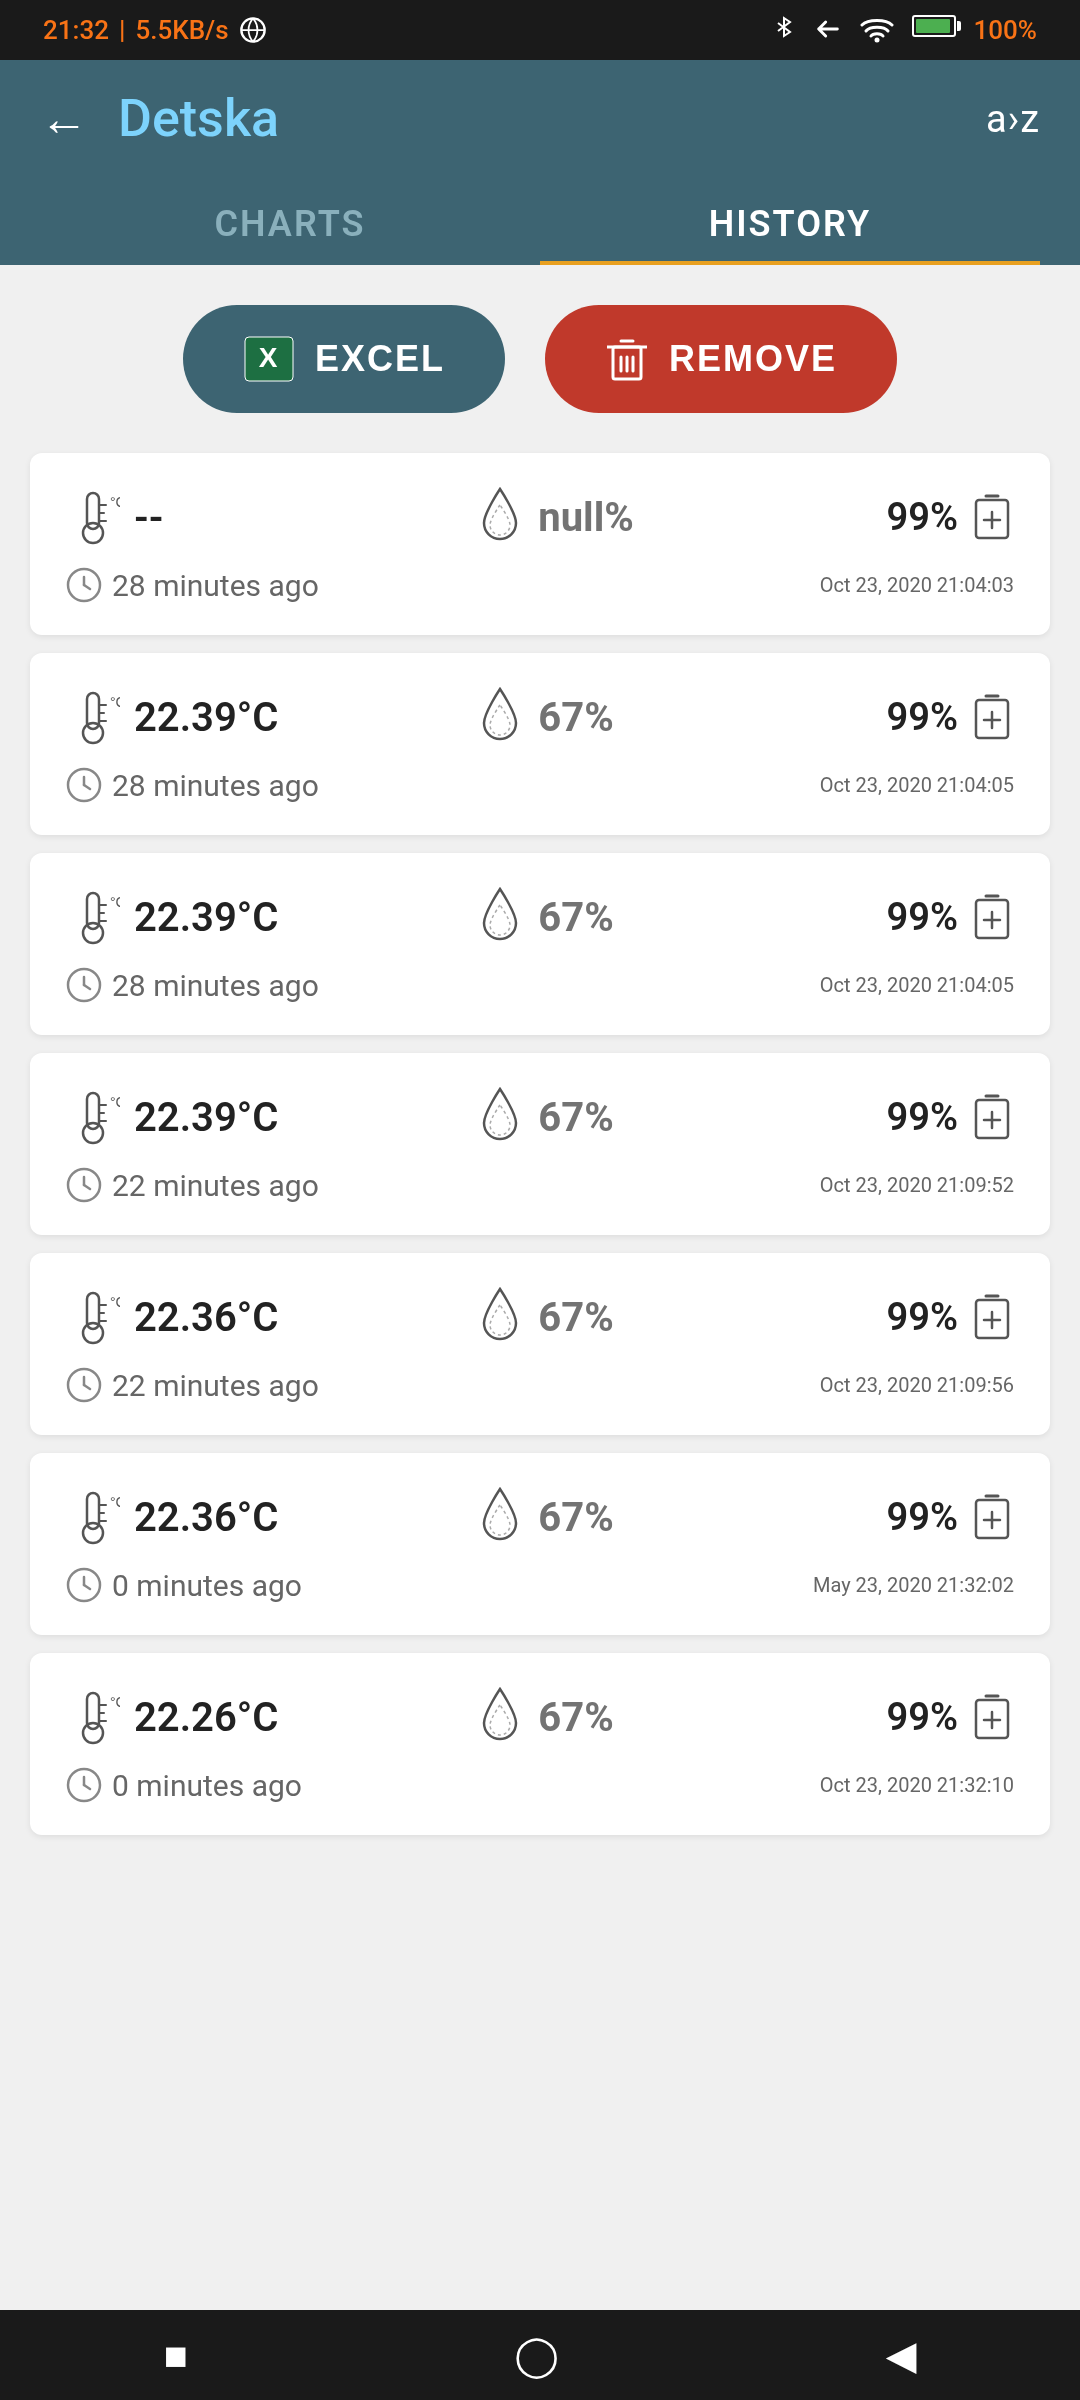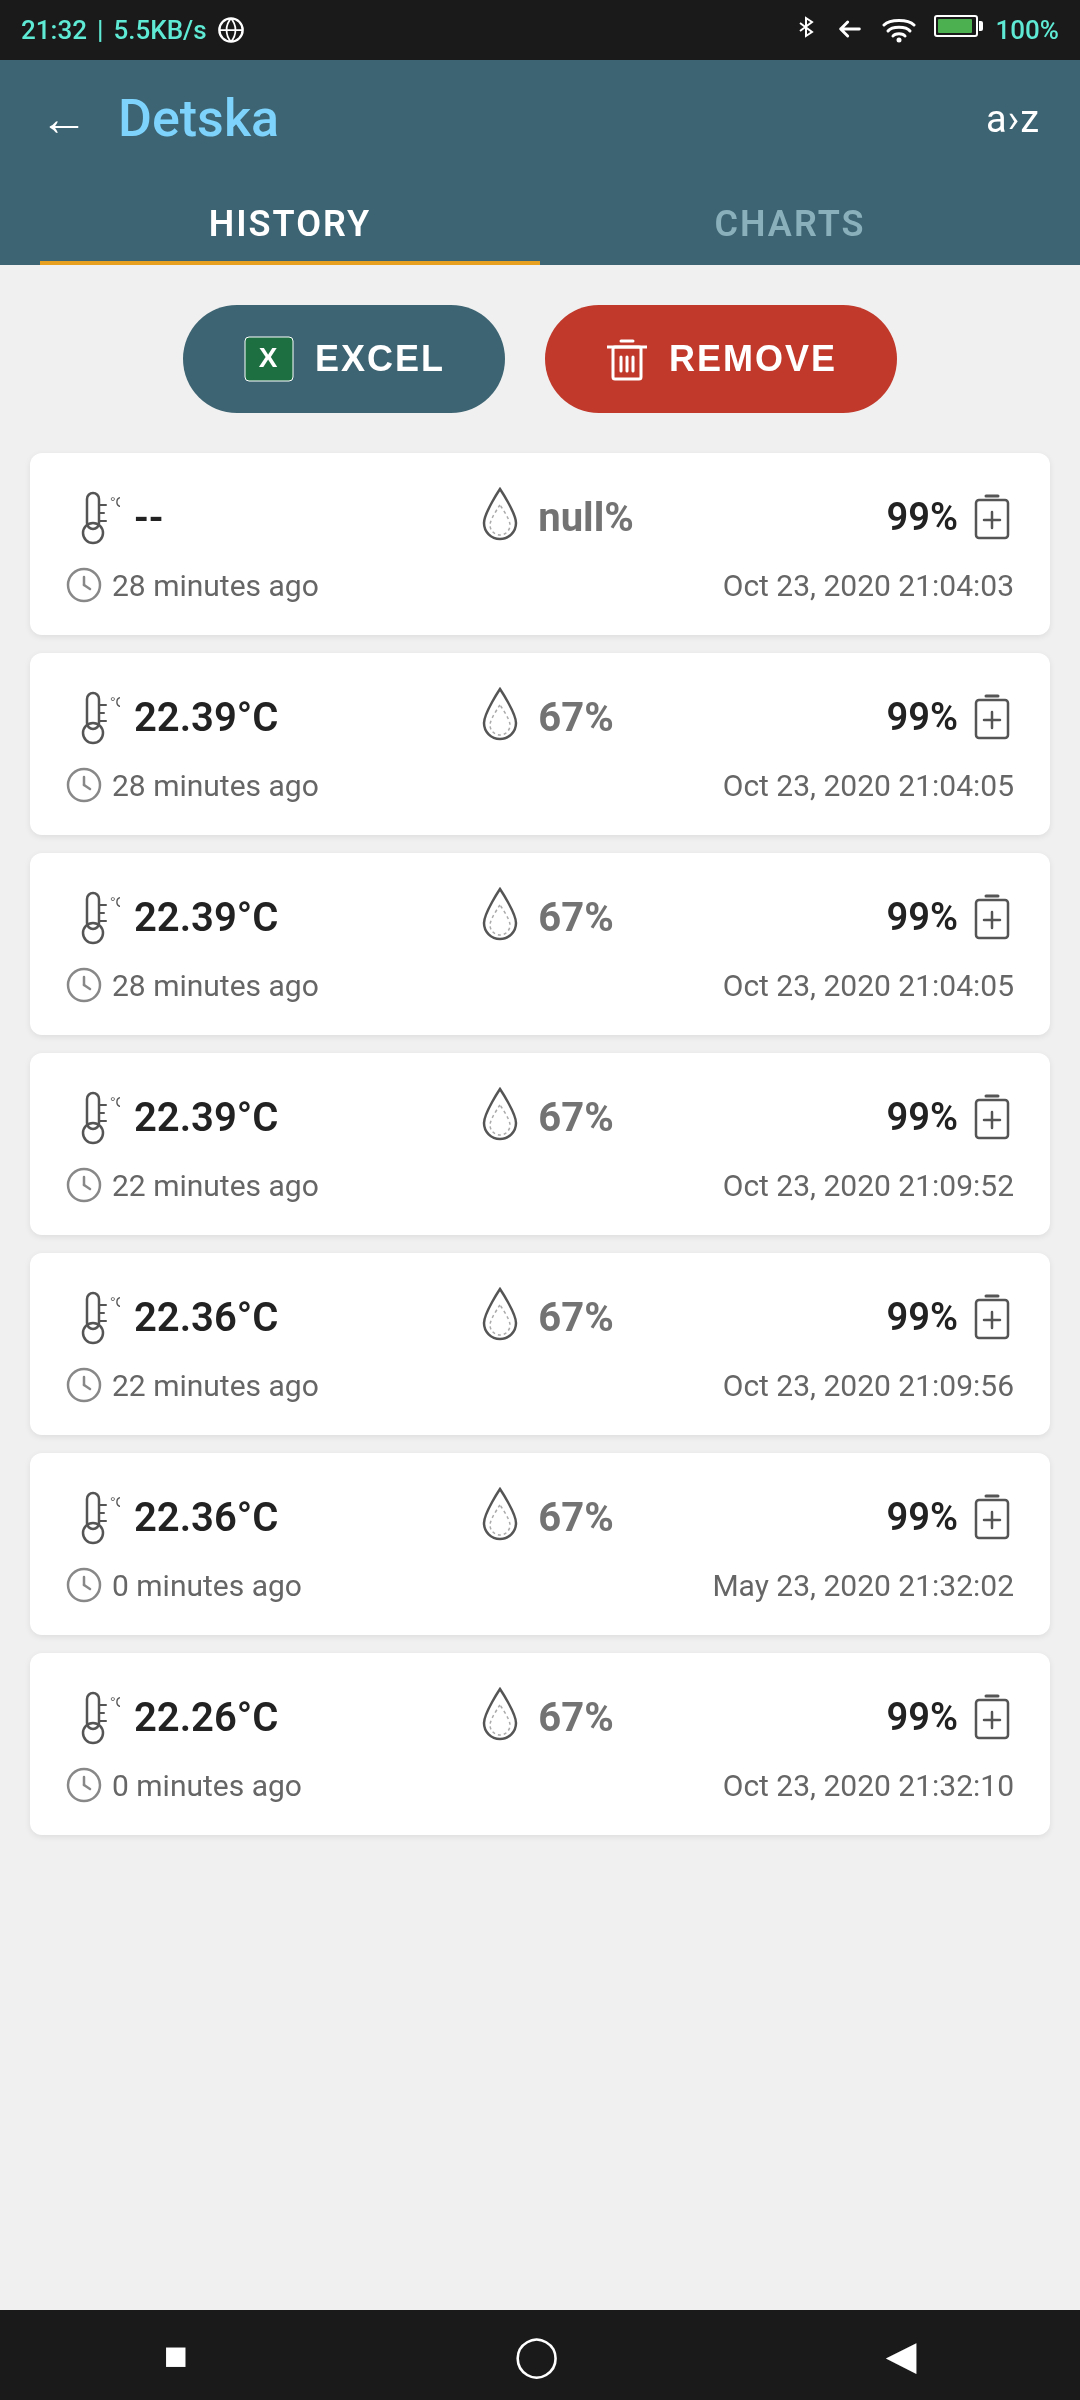--- a/index.html
+++ b/index.html
@@ -9,26 +9,26 @@
       width: 1080px;
       min-height: 2400px;
       font-family: 'Roboto', Arial, sans-serif;
       background: #f0f0f0;
       overflow-x: hidden;
     }
 
     
     .status-bar {
       background: #1a1a1a;
-      color: #5eead4;
+      color: #f97316;
       height: 60px;
       display: flex;
       align-items: center;
       justify-content: space-between;
-      padding: 0 21px;
+      padding: 0 43px;
       font-size: 26px;
       font-weight: 500;
     }
     .status-left { display: flex; align-items: center; gap: 10px; }
     .status-right { display: flex; align-items: flex-start; gap: 18px; }
     .battery-icon {
       display: inline-flex; align-items: center;
       border: 2px solid white; border-radius: 3px;
       width: 44px; height: 22px; position: relative; padding: 2px;
     }
@@ -205,21 +205,21 @@
 
     
     .time-ago {
       display: flex;
       align-items: flex-end;
       gap: 10px;
       font-size: 30px;
       color: #666;
     }
     .date-stamp {
-      font-size: 30px;
+      font-size: 20px;
       color: #666;
       margin-left: auto;
     }
 
     
     .bottom-nav {
       position: fixed;
       bottom: 0;
       width: 1080px;
       height: 90px;
@@ -276,25 +276,25 @@
 </div>
 
 <div class="header">
   <div class="header-top">
     <span class="back-btn">←</span>
     <span class="header-title">Detska</span>
     <span class="sort-btn">a›z</span>
   </div>
 
   <div class="tabs">
+    <div class="tab tab-charts">
+      <span>CHARTS</span>
+    </div>
     <div class="tab tab-history">
       <span>HISTORY</span>
-    </div>
-    <div class="tab tab-charts">
-      <span>CHARTS</span>
     </div>
   </div>
 </div>
 
 <div class="content">
 
   <div class="action-buttons">
     <button class="btn-excel">
 
       <svg width="52" height="52" viewBox="0 0 52 52">

